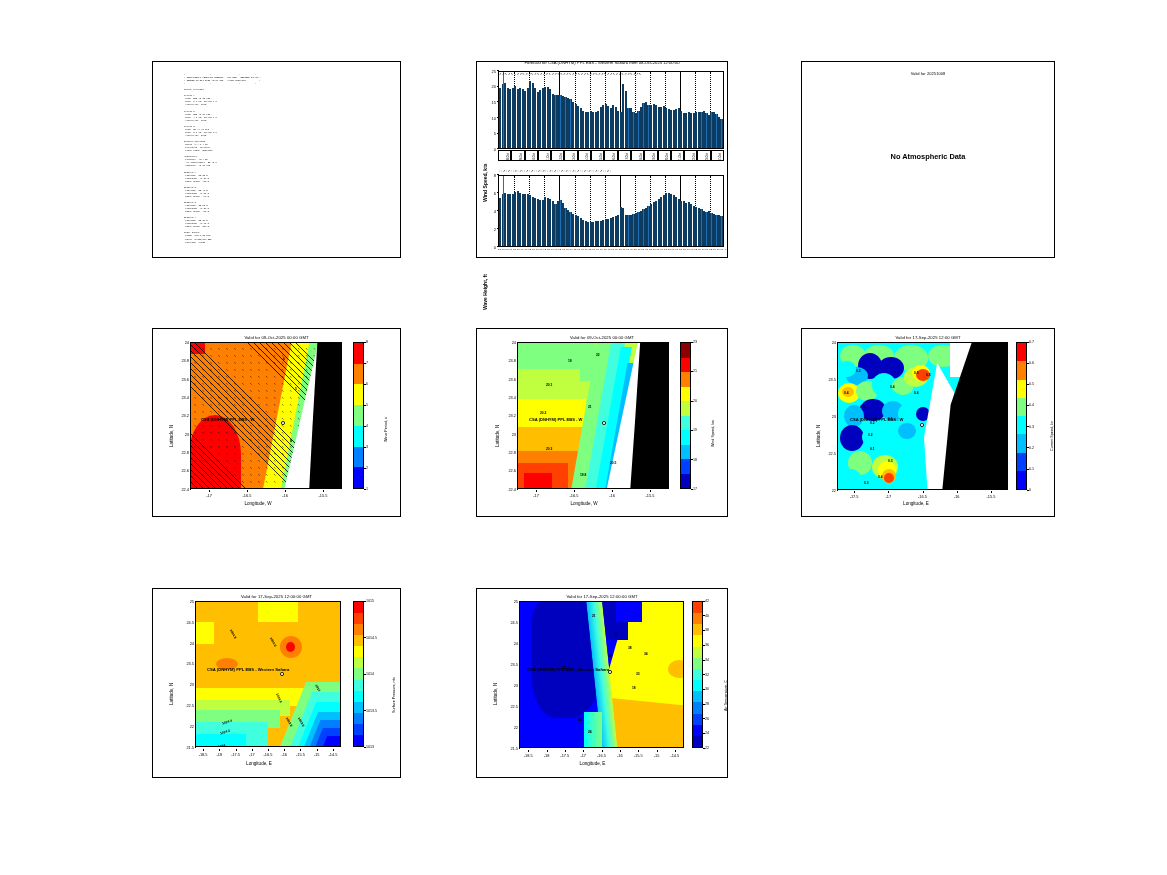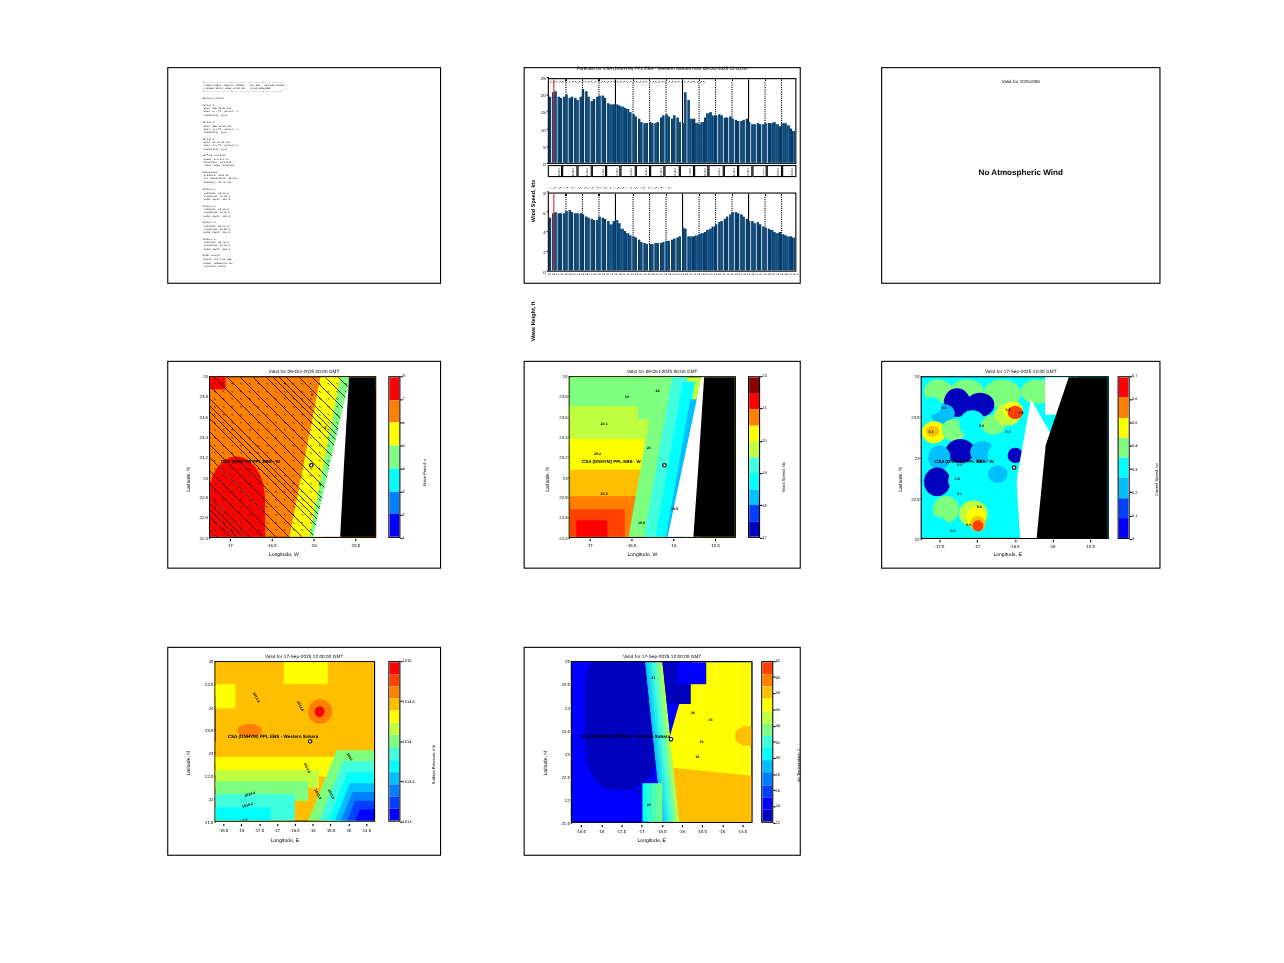--- a/index.html
+++ b/index.html
@@ -420,21 +420,21 @@
         <div class="bar" style="left:98.876%;width:0.966%;height:42.50%;"></div>
       </div>
     <div class="nowline" style="left:4px;"></div>
   </div>
   <div class="arrows" style="left:22px;top:107px;width:226px;">↑↑↗↑↗↑↑↗↑↗↑↑↗↑↗↑↑↗↑↗↑↑↗↑↗↑↑↗↑↗↑↑↗↑↗↑↑↗↑↗↑↑↗↑↗↑↑↗↑</div>
   <div class="hrs" style="left:21px;top:186px;width:228px;">12 18 00 06 12 18 00 06 12 18 00 06 12 18 00 06 12 18 00 06 12 18 00 06 12 18 00 06 12 18 00 06 12 18 00 06 12 18 00 06 12 18 00 06 12 18 00 06 12 18 00 06 12 18 00 06 12 18 00 06 12 18 00 06 12 18 00 06 12 18 00 06 12 18 00 06 12 18 00 06 12 18 00 06 12</div>
 </div>
 
 <div class="panel" style="left:801px;top:61px;width:254px;height:197px;">
   <div class="ptitle" style="top:9px;font-size:4px;">Valid for 20251008</div>
-  <div class="nodata" style="top:90px;">No Atmospheric Wind</div>
+  <div class="nodata" style="top:90px;">No Atmospheric Data</div>
 </div>
 
 <div class="panel" style="left:152px;top:328px;width:249px;height:189px;">
   <div class="ptitle" style="top:6px;">Valid for 09-Oct-2025 00:00 GMT</div>
 
   <div class="mapbox" style="left:37px;top:13px;width:152px;height:147px;background:#ff8000;">
 
     <div style="position:absolute;left:-2px;top:72px;width:52px;height:78px;background:#ff0000;border-radius:50% 50% 0 0;z-index:4;"></div>
     <div style="position:absolute;left:-2px;top:-2px;width:16px;height:13px;background:#ff0000;z-index:4;"></div>
 

